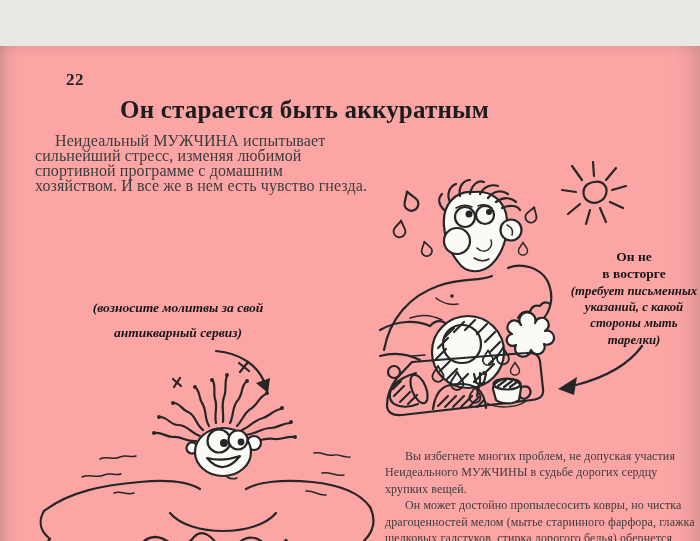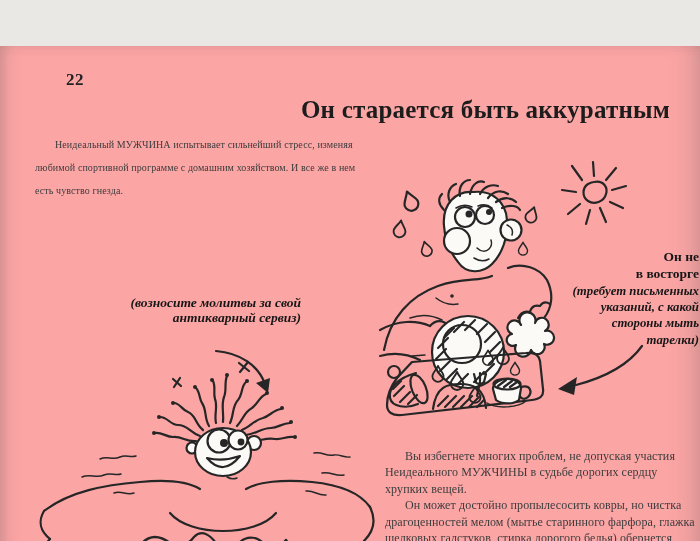--- a/index.html
+++ b/index.html
@@ -14,37 +14,37 @@
       inset 0 -16px 20px -14px rgba(90,90,85,.28),
       inset 0 10px 14px -12px rgba(90,90,85,.12);
     margin-top: 46px;
   }
   .page-number{
     position:absolute;left:66px;top:24px;
     font-size:17px;font-weight:bold;letter-spacing:.5px;color:#222;
   }
   .title{
     position:absolute;left:120px;top:50px;width:550px;margin:0;
-    text-align:right;font-size:25px;font-weight:bold;letter-spacing:.2px;color:#1d1d1d;
+    text-align:left;font-size:25px;font-weight:bold;letter-spacing:.2px;color:#1d1d1d;
   }
   .intro{
     position:absolute;left:35px;top:87px;width:334px;
-    font-size:10px;line-height:23px;color:#3c3c3c;letter-spacing:.1px;
+    font-size:16px;line-height:15px;color:#3c3c3c;letter-spacing:.1px;
   }
   .intro p,.outro p{margin:0;text-indent:20px;}
   .outro{
     position:absolute;left:385px;top:402px;width:316px;
     font-size:12px;line-height:16.4px;color:#3c3c3c;letter-spacing:.1px;
   }
-  .cap{position:absolute;text-align:right;color:#161616;}
+  .cap{position:absolute;text-align:center;color:#161616;}
   .cap .cap-title{font-weight:bold;}
   .cap .cap-sub{font-weight:bold;font-style:italic;}
   .cap-left{left:55px;top:249px;width:246px;}
   .cap-left .cap-title{font-size:14.5px;margin-bottom:2px;}
-  .cap-left .cap-sub{font-size:13.5px;line-height:15px;}
+  .cap-left .cap-sub{font-size:13.5px;line-height:25px;}
   .cap-right{left:569px;top:202px;width:130px;}
   .cap-right .cap-title{font-size:13.5px;line-height:17px;white-space:pre-line;}
   .cap-right .cap-sub{font-size:12.8px;line-height:16.2px;margin-top:1px;}
   svg{position:absolute;overflow:visible;}
   .ill path,.ill circle,.ill ellipse,.ill line,.ill polyline{
     fill:none;stroke:#262626;stroke-width:2.2;stroke-linecap:round;stroke-linejoin:round;
   }
   .ill .fillpaper{fill:#fbfaf7;}
   .ill .solid{fill:#262626;stroke:none;}
   .ill .thin{stroke-width:1.5;}

